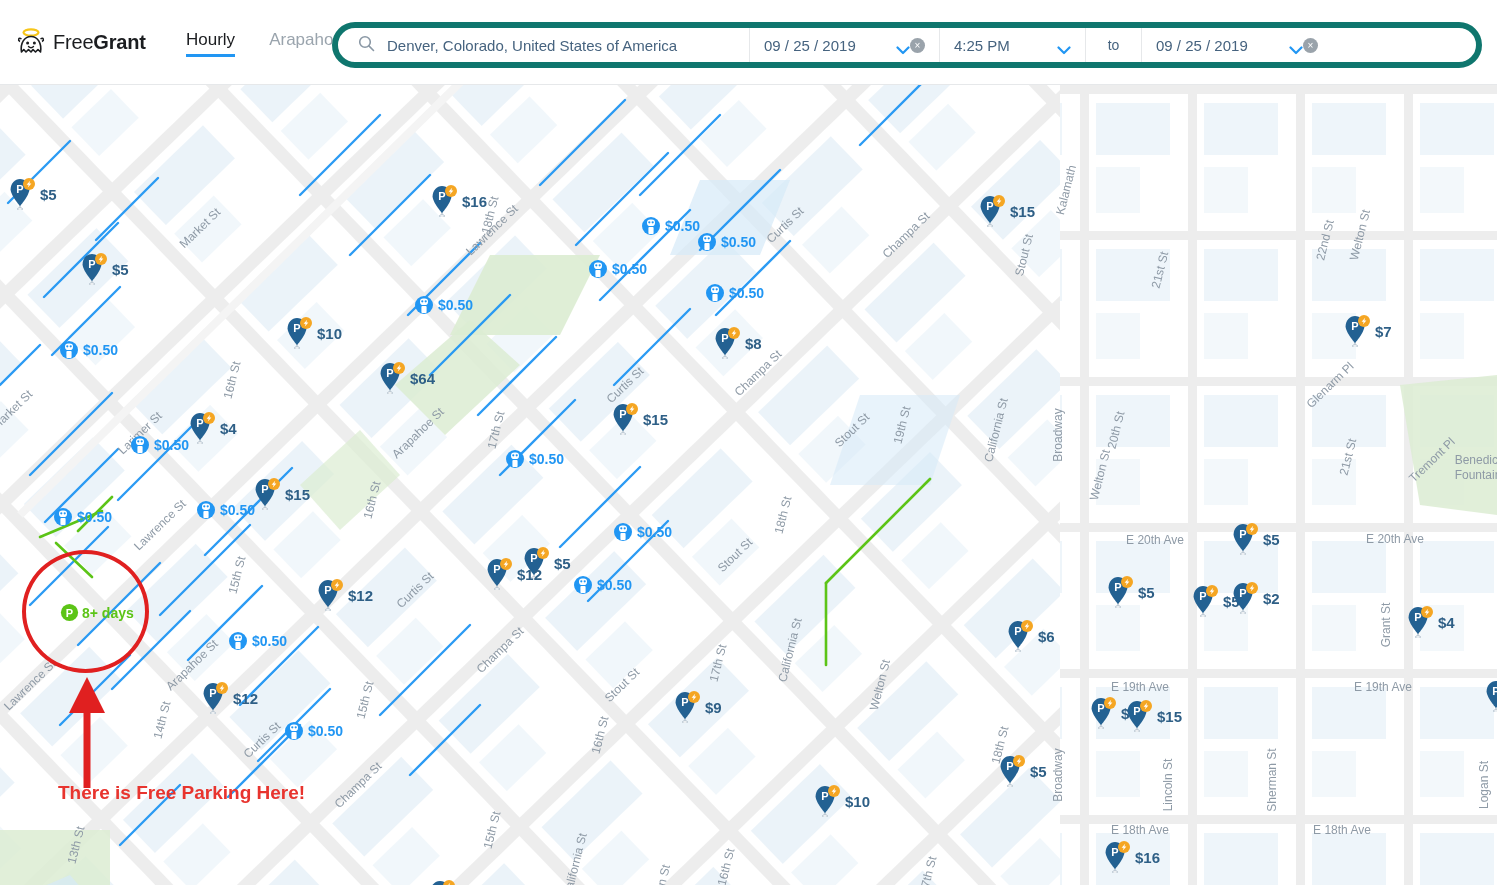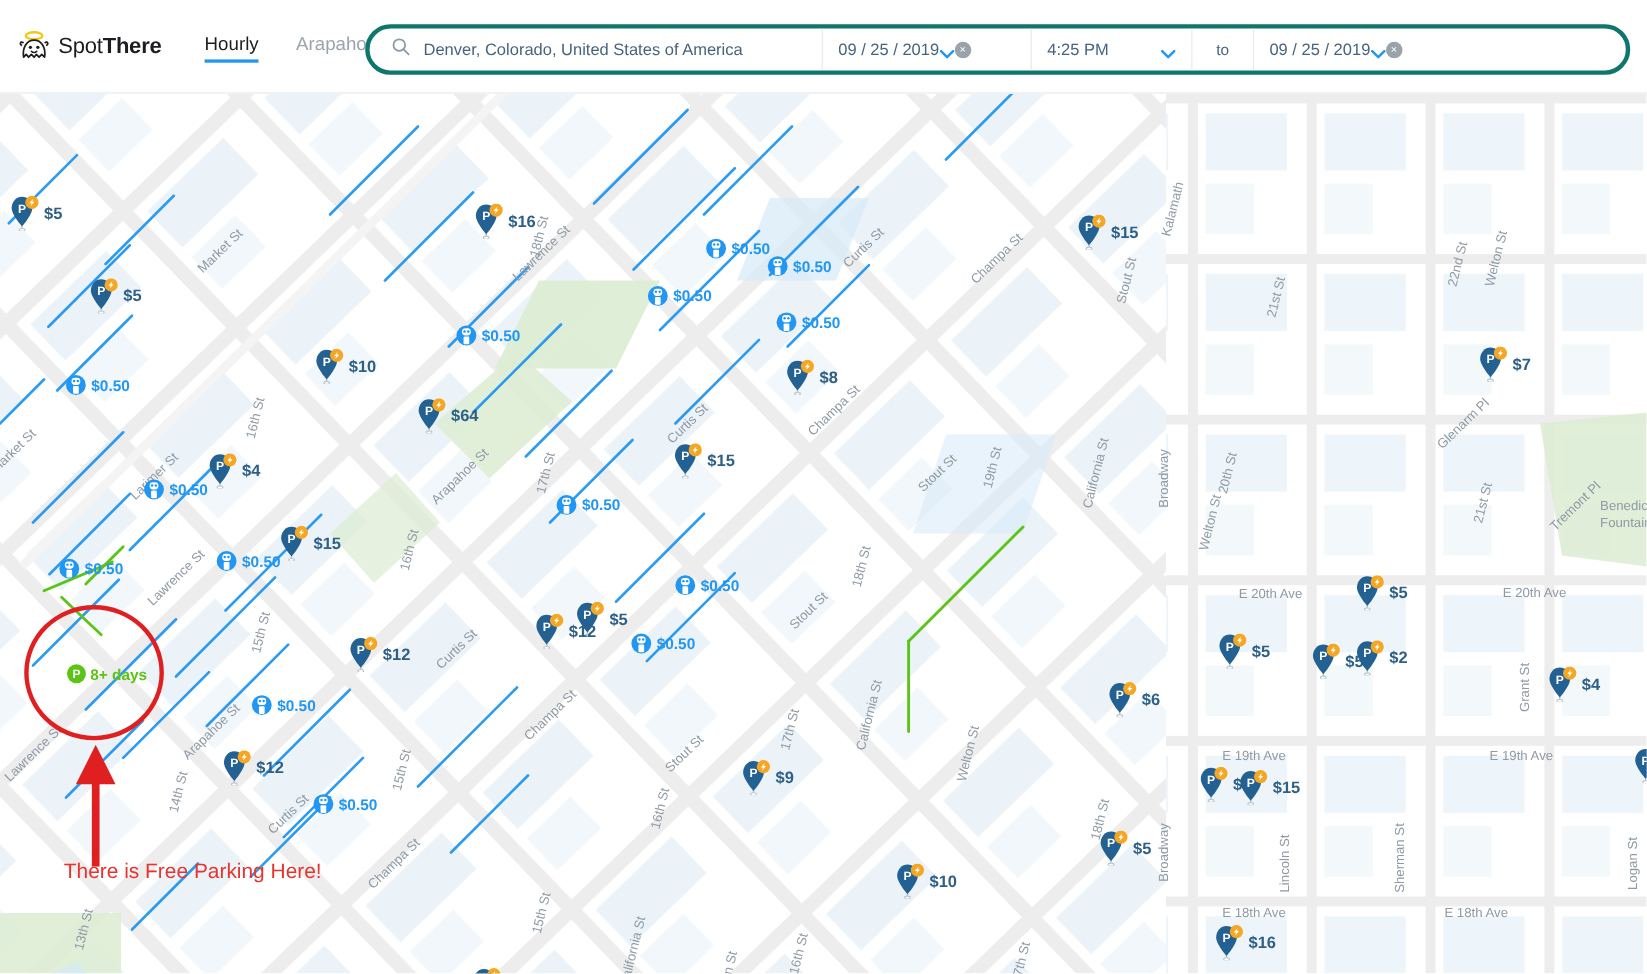--- a/index.html
+++ b/index.html
@@ -31,37 +31,37 @@
   .navtab.active { color:#1b1d20; }
   .navtab.active:after {
     content:""; position:absolute; left:0; right:0; bottom:-2px; height:3px;
     background:#2196f3;
   }
   #nav { display:flex; gap:34px; margin-left:10px; align-items:center; }
 
   
   #controlbar {
     position:absolute; left:332px; top:22px; height:46px; width:1150px;
-    border:4px solid #0f766e; border-radius:23px; background:#fff;
+    border:6px solid #0f766e; border-radius:23px; background:#fff;
     display:flex; align-items:stretch; overflow:hidden;
   }
   #searchcell {
     width:412px; display:flex; align-items:center; gap:12px;
     padding-left:20px; border-right:1px solid #e6e8ea;
   }
   #search-input {
     border:0; outline:0; font-size:15px; color:#46637f; width:340px;
     font-family:"Liberation Sans", sans-serif; background:transparent;
   }
   .cell {
     display:flex; align-items:center; border-right:1px solid #e6e8ea;
     padding:0 14px; position:relative;
   }
   .cell:last-child { border-right:0; }
-  .cell-date { width:190px; }
+  .cell-date { width:190px; justify-content:space-between; }
   .cell-time { width:146px; justify-content:space-between; }
   .cell-to { width:56px; justify-content:center; }
   .fieldtext { font-size:15px; color:#46637f; white-space:nowrap; }
   .totext { font-size:14px; color:#46637f; }
   .chev { width:14px; height:9px; flex:0 0 auto; }
   .clearbtn {
     width:15px; height:15px; border-radius:50%; background:#9aa3ab;
     color:#fff; font-size:10px; line-height:15px; text-align:center;
     margin-left:-4px; cursor:pointer; flex:0 0 auto;
   }
@@ -91,41 +91,41 @@
   .marker.green-m .price { color:#5cc417; font-weight:bold; font-size:14px; margin-left:3px; }
 
   
   #anno-circle {
     position:absolute; left:22px; top:465px; width:127px; height:123px;
     border:4px solid #e02020; border-radius:50%; z-index:30;
   }
   #anno-arrow { position:absolute; left:62px; top:588px; width:50px; height:115px; z-index:30; }
   #anno-text {
     position:absolute; left:58px; top:697px; z-index:30;
-    font-size:19px; font-weight:normal; color:#e8342e; white-space:nowrap;
+    font-size:19px; font-weight:bold; color:#e8342e; white-space:nowrap;
   }
 </style>
 </head>
 <body>
 
 <div id="header">
 
   <div id="brand">
     <span id="brand-mark">
       <svg width="30" height="28" viewBox="0 0 30 28">
         <ellipse cx="15" cy="4.5" rx="7.5" ry="3.2" fill="none" stroke="#f7c61a" stroke-width="2.2"></ellipse>
         <path d="M5.5 24 C4 15 8.5 8.5 15 8.5 C21.5 8.5 26 15 24.5 24 L22 21.5 L19.5 24 L17 21.5 L15 24 L12.5 21.5 L10 24 L7.8 21.5 Z" fill="#ffffff" stroke="#1b1d20" stroke-width="1.6" stroke-linejoin="round"></path>
         <path d="M5.5 11 C2.5 9 1.5 12 4 13.5" fill="#ffffff" stroke="#1b1d20" stroke-width="1.5"></path>
         <path d="M24.5 11 C27.5 9 28.5 12 26 13.5" fill="#ffffff" stroke="#1b1d20" stroke-width="1.5"></path>
         <circle cx="11.6" cy="15" r="1.5" fill="#1b1d20"></circle>
         <circle cx="18.4" cy="15" r="1.5" fill="#1b1d20"></circle>
         <path d="M12.5 18.6 C14 20.2 16 20.2 17.5 18.6" fill="none" stroke="#1b1d20" stroke-width="1.4" stroke-linecap="round"></path>
       </svg>
     </span>
-    <span id="brand-text"><span>Spot</span><b>There</b></span>
+    <span id="brand-text"><span>Free</span><b>Grant</b></span>
   </div>
 
   <div id="nav">
     <div class="navtab active">Hourly</div>
     <div class="navtab">Arapahoe</div>
   </div>
 
   <div id="controlbar">
 
     <div id="searchcell">

